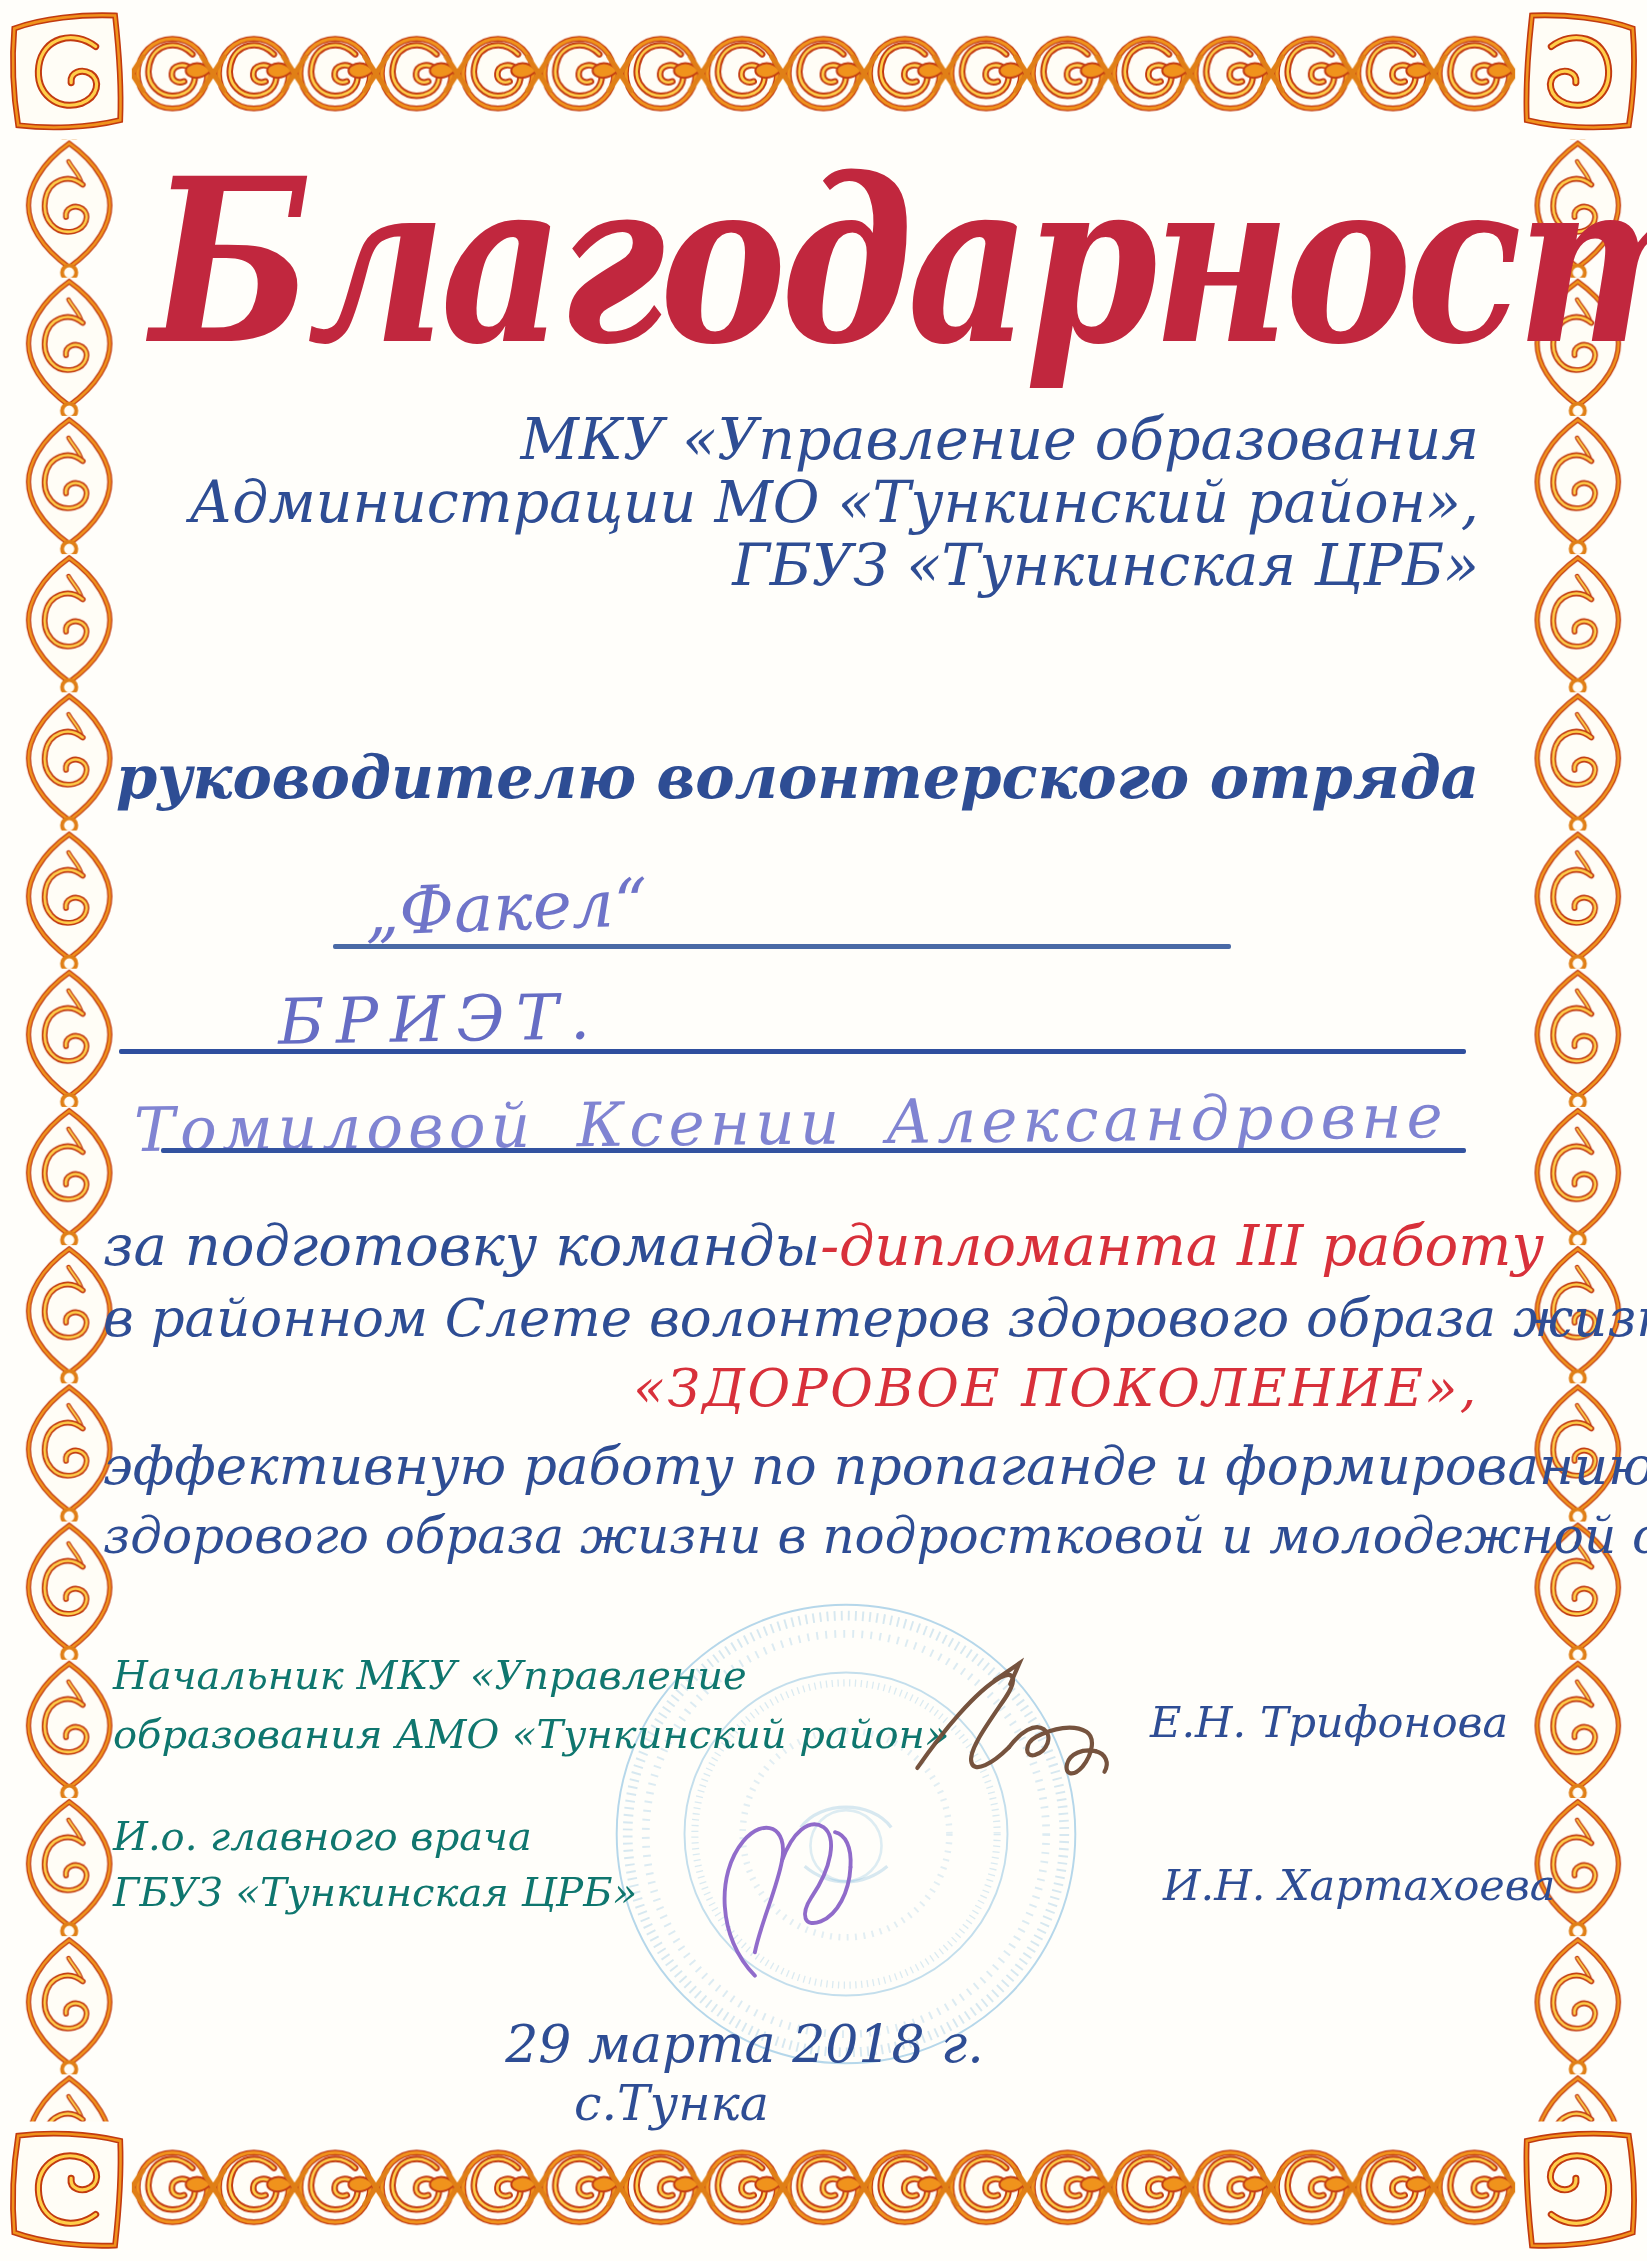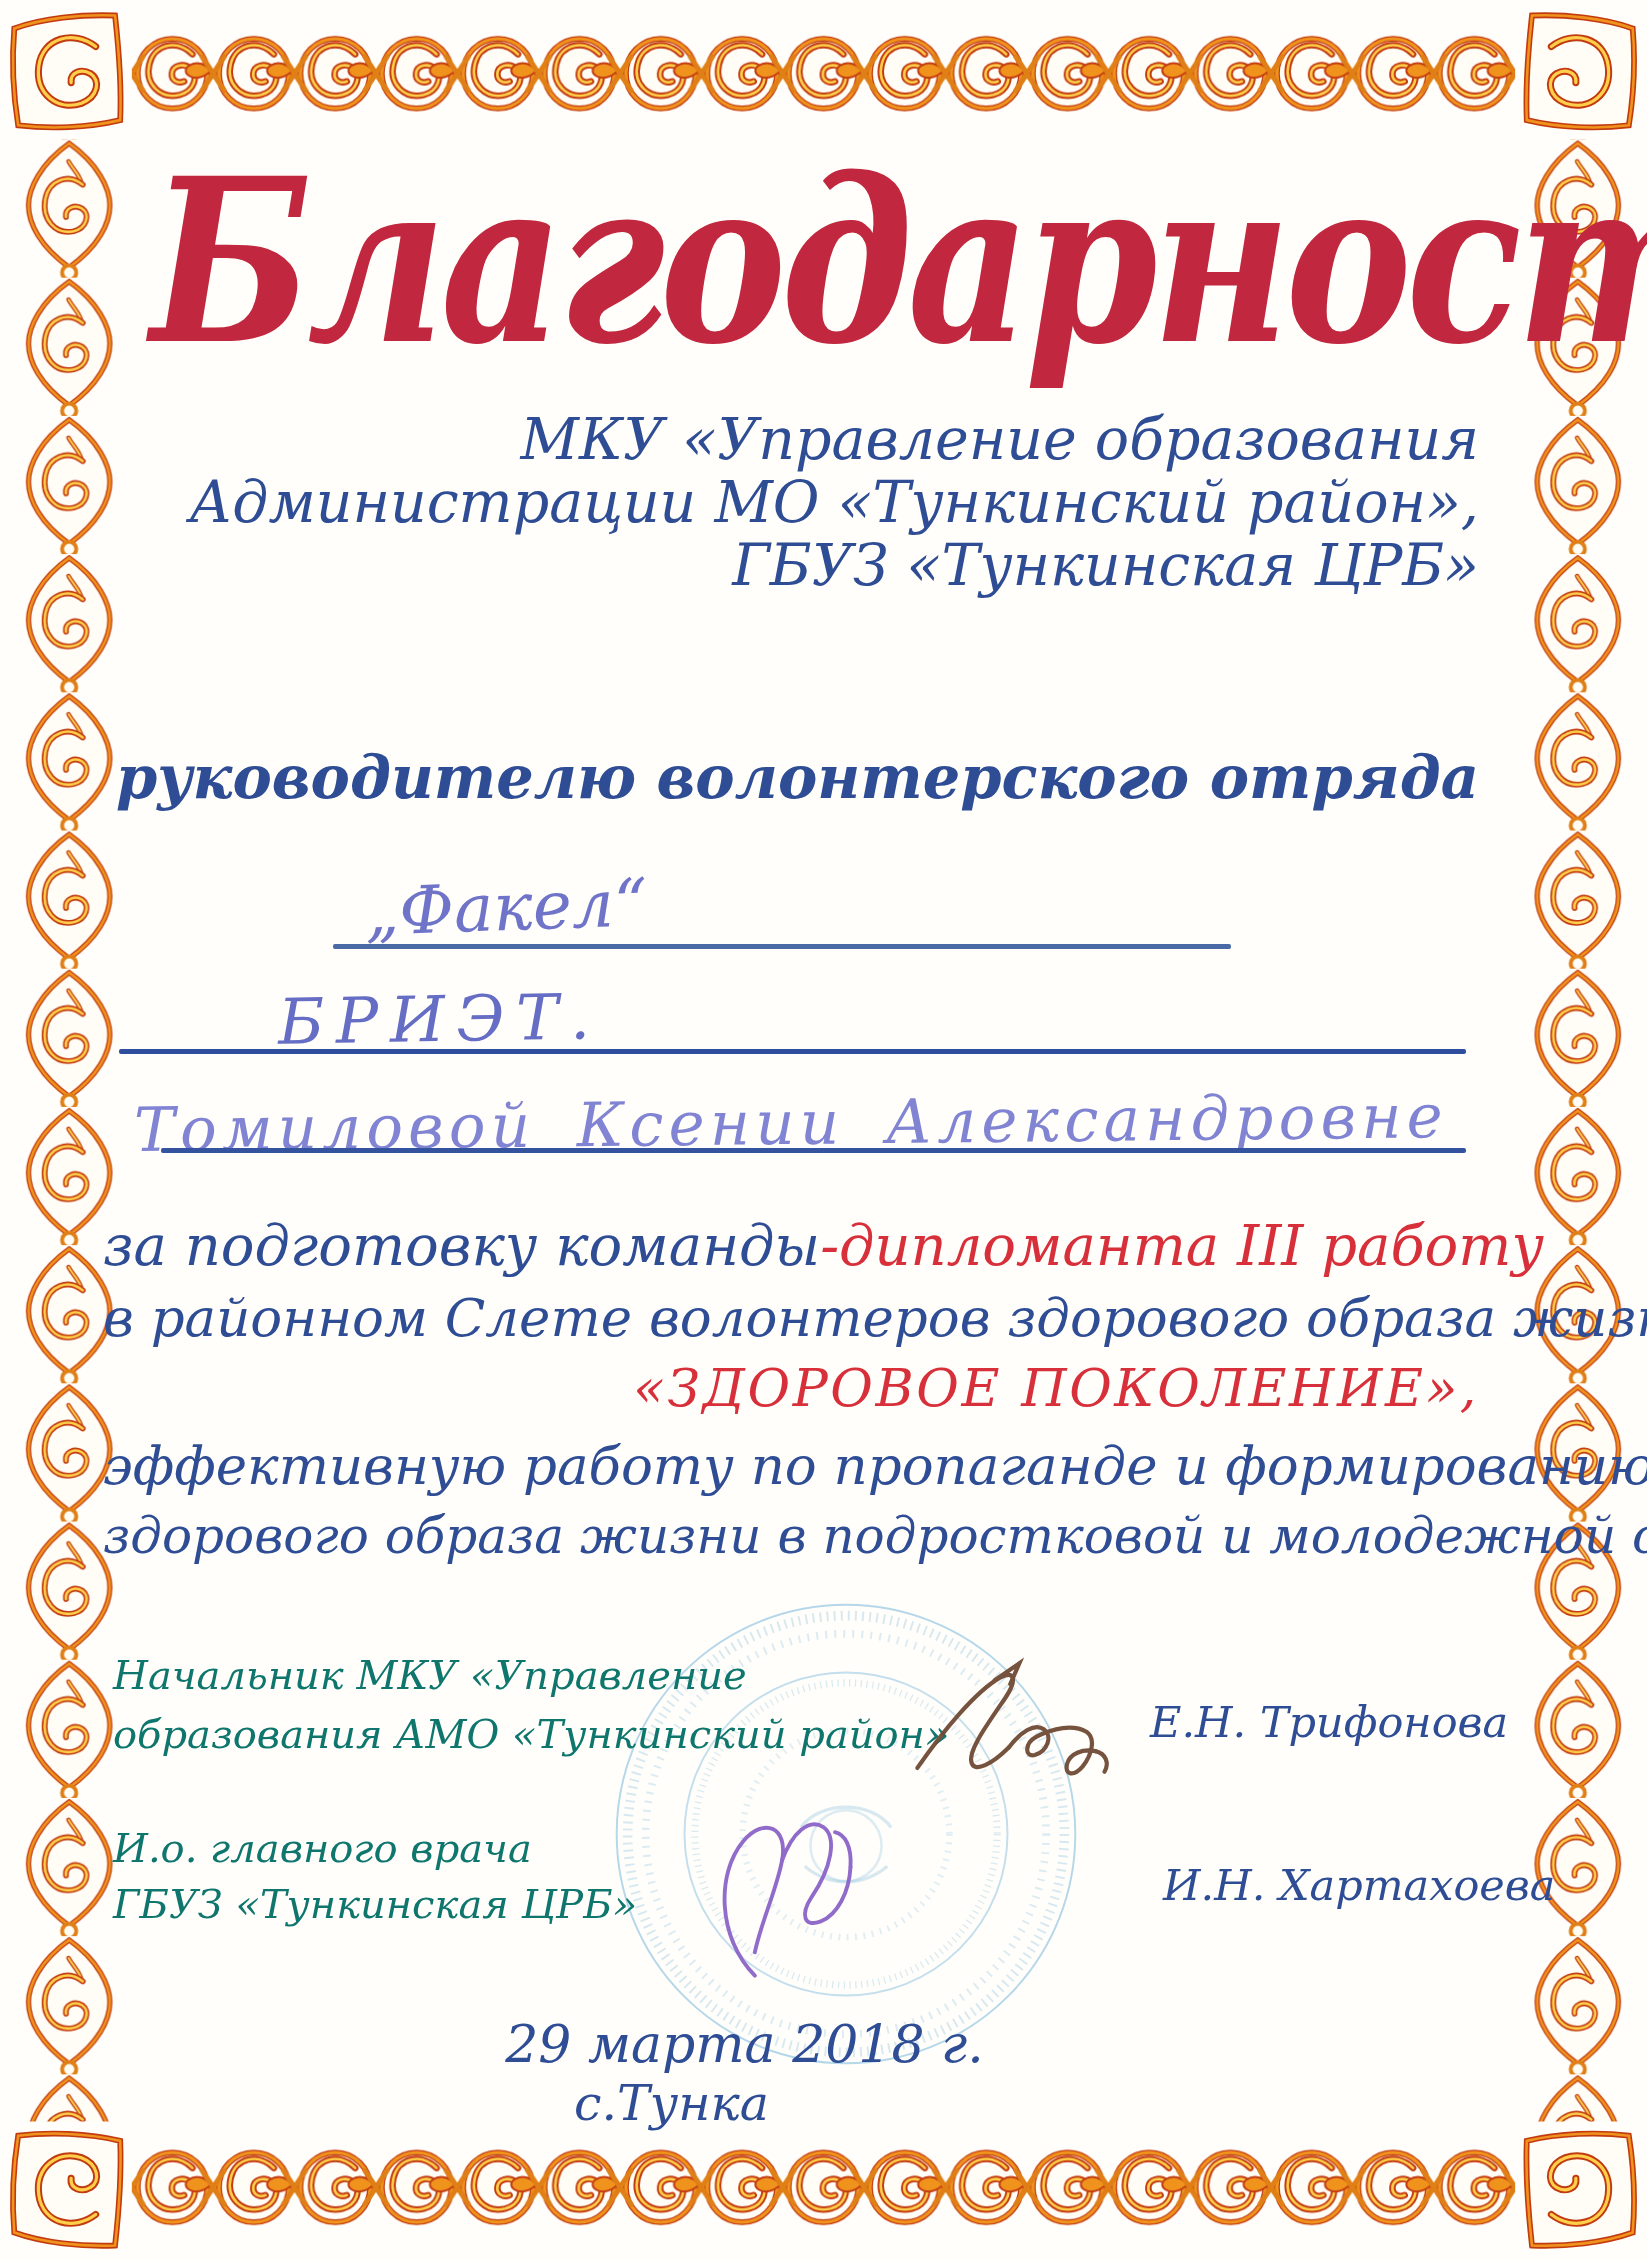--- a/index.html
+++ b/index.html
@@ -32,21 +32,21 @@
   .u2{left:119px;width:1347px;top:1049px;background:#2f4f9e;}
   .u3{left:161px;width:1305px;top:1148px;background:#33539f;}
   .reason1{top:1213px;font-size:56px;}
   .reason2{top:1287px;font-size:53px;}
   .reason3{top:1358px;font-size:52px;color:#d8303a;letter-spacing:2.6px;font-style:italic;}
   .reason4{top:1435px;font-size:53px;}
   .reason5{top:1507px;font-size:50px;}
   .accent{color:#d8303a;}
   .sigline{font-size:40px;font-style:italic;color:#0f766e;line-height:59px;}
   .sig1l{left:113px;top:1646px;}
-  .sig2l{left:113px;top:1808px;line-height:56px;margin-top:12px;}
+  .sig2l{left:113px;top:1808px;line-height:56px;}
   .signame{font-size:43px;font-style:italic;color:#2e4d94;}
   .sig1r{left:1150px;top:1697px;}
   .sig2r{left:1163px;top:1860px;}
   .footer-date{left:0;width:1489px;text-align:center;top:2014px;font-size:52px;}
   .footer-place{left:0;width:1343px;text-align:center;top:2075px;font-size:49px;}
   .block span{display:block;}
   .sigsvg,.stampsvg{position:absolute;}
 </style>
 </head>
 <body>

